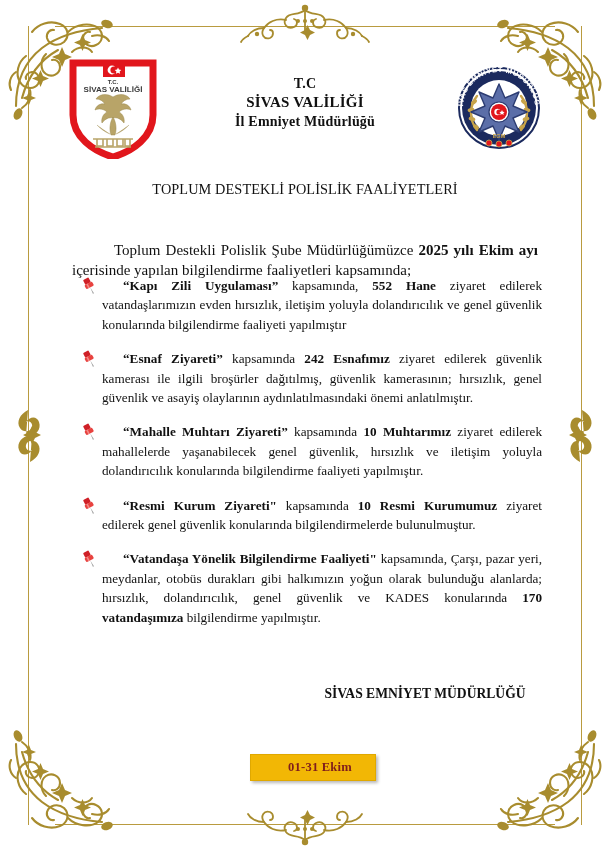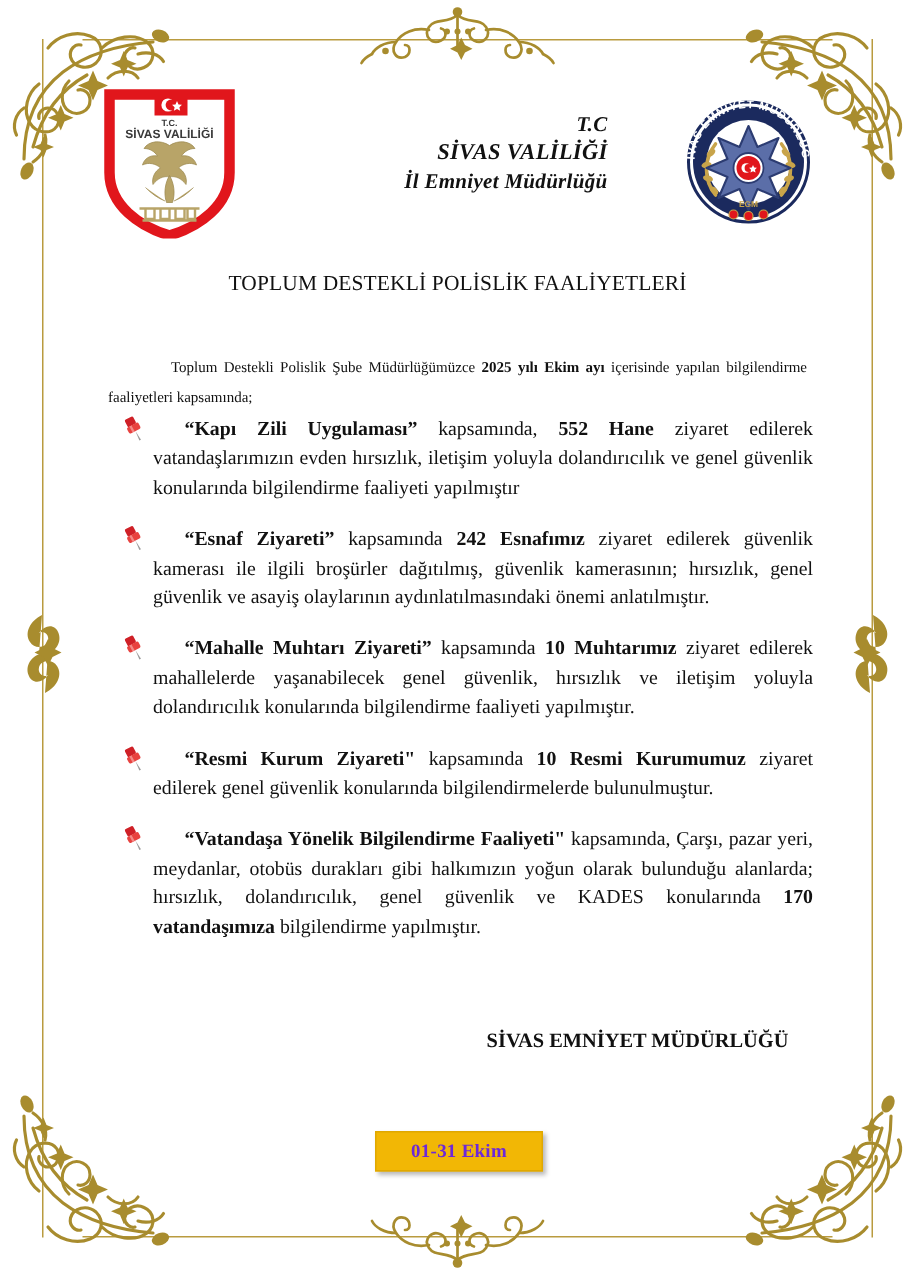--- a/index.html
+++ b/index.html
@@ -70,26 +70,25 @@
   }
   .logo-right {
     position: absolute;
     right: 6px; top: 0px;
     width: 100px; height: 105px;
   }
   .header-title {
     position: absolute;
     left: 150px; top: 18px;
     width: 200px;
-    text-align: right;
+    text-align: center;
     font-weight: bold;
     font-size: 14.5px;
     line-height: 19px;
     letter-spacing: 0.2px;
-    font-style: italic;
   }
   .header-title .ln { display: block; white-space: nowrap; }
   .header-title .ln1 { font-size: 14px; }
   .header-title .ln2 { font-size: 15px; }
   .header-title .ln3 { font-size: 14px; }
 
   
   .doc-title {
     position: absolute;
     left: 55px; top: 181px;
@@ -98,21 +97,21 @@
     font-weight: normal;
     font-size: 14.3px;
     letter-spacing: 0.1px;
   }
 
   
   .intro {
     position: absolute;
     left: 72px; top: 226px;
     width: 466px;
-    font-size: 10px;
+    font-size: 15px;
     line-height: 19.5px;
     text-align: justify;
     text-indent: 42px;
     text-justify: inter-word;
   }
 
   
   .bullets {
     position: absolute;
     left: 72px; top: 276px;
@@ -172,22 +171,23 @@
     left: 250px; top: 754px;
     width: 110px; height: 25px;
     background: #f2b705;
     border: 1px solid #e0a800;
     box-shadow: 2px 2px 3px rgba(0,0,0,0.28);
     display: flex;
     align-items: center;
     justify-content: center;
     font-weight: bold;
     font-size: 12.6px;
-    color: #6d28d9;
+    color: #7f1d1d;
     letter-spacing: 0.2px;
+    padding-left: 14px;
   }
 </style>
 </head>
 <body>
 
 <div class="frame">
   <div class="frame-line line-top"></div>
   <div class="frame-line line-bottom"></div>
   <div class="frame-line line-left"></div>
   <div class="frame-line line-right"></div>

